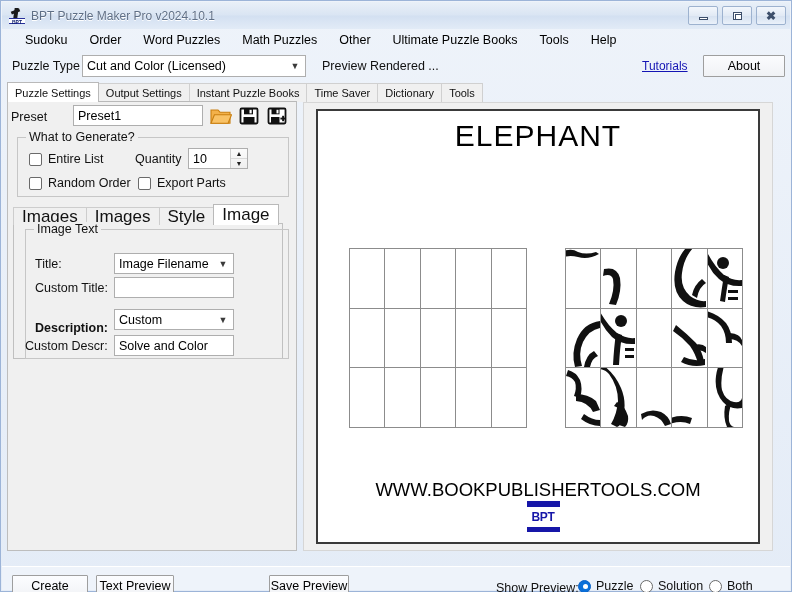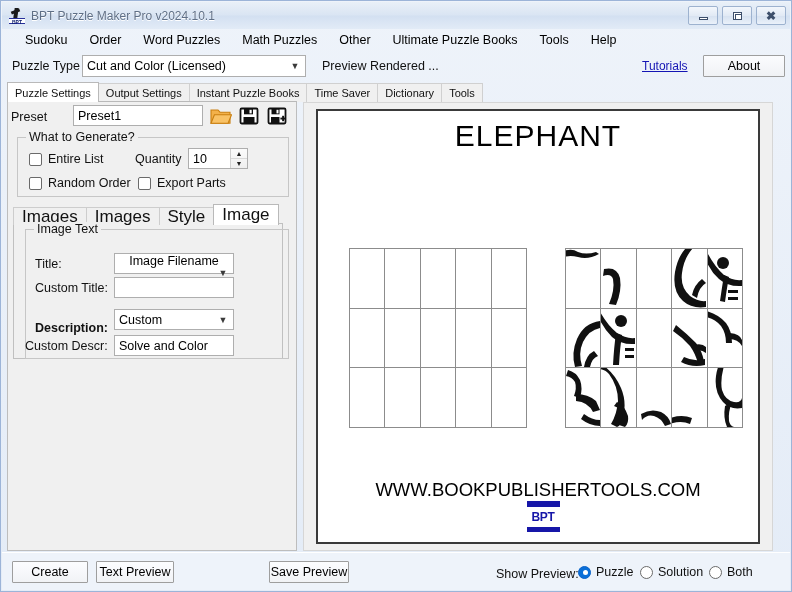--- a/index.html
+++ b/index.html
@@ -181,21 +181,21 @@
     background: #f0f0f0; border: 1px solid #cdcdcd; border-bottom: none;
     display: flex; align-items: center; margin-right: -1px; color: #111;
   }
   .itab.active { background: #fff; height: 21px; border-color: #b9b9b9; z-index: 3; }
   .inner-page {
     position: absolute; left: 12px; top: 222px; width: 270px; height: 136px;
     background: #f0f0f0; border: 1px solid #c0c0c0;
   }
 
   #lbl-title { position: absolute; left: 34px; top: 256px; }
-  #title-combo { position: absolute; left: 113px; top: 252px; width: 120px; height: 21px; flex-direction: column; }
+  #title-combo { position: absolute; left: 113px; top: 252px; width: 120px; height: 21px; }
   #lbl-customtitle { position: absolute; left: 34px; top: 280px; }
   #customtitle-input { position: absolute; left: 113px; top: 276px; width: 120px; height: 21px; }
   #lbl-desc { position: absolute; left: 34px; top: 320px; font-weight: bold; }
   #desc-combo { position: absolute; left: 113px; top: 308px; width: 120px; height: 21px; }
   #lbl-customdescr { position: absolute; left: 24px; top: 338px; }
   #customdescr-input { position: absolute; left: 113px; top: 334px; width: 120px; height: 21px; }
 
   
   .preview-outer {
     position: absolute; left: 302px; top: 101px; width: 470px; height: 449px;
@@ -232,21 +232,21 @@
     grid-template-rows: repeat(3, 1fr);
     background: #8c8c8c; gap: 1px; padding: 1px;
   }
   .grid .cell { background: #fff; overflow: hidden; position: relative; }
   #grid-blank { left: 31px; top: 137px; width: 178px; height: 180px; }
   #grid-puzzle { left: 247px; top: 137px; width: 178px; height: 180px; }
   #grid-puzzle .cell svg { position: absolute; left: 0; top: 0; }
 
   
   .bottombar {
-    position: absolute; left: 1px; bottom: 1px; right: 1px; height: 38px;
+    position: absolute; left: 1px; bottom: 1px; right: 1px; height: 24px;
     background: #eef3fa; border-top: 1px solid #ffffff;
   }
   .btn {
     position: absolute; top: 8px; height: 22px;
     background: linear-gradient(to bottom,#fcfdff 0%, #f1f3f6 100%);
     border: 1px solid #9e9e9e; border-radius: 1px;
     font-size: 12.5px; display: flex; align-items: center; justify-content: center;
   }
   #btn-create { left: 10px; width: 76px; }
   #btn-nextpreview { left: 94px; width: 78px; }

